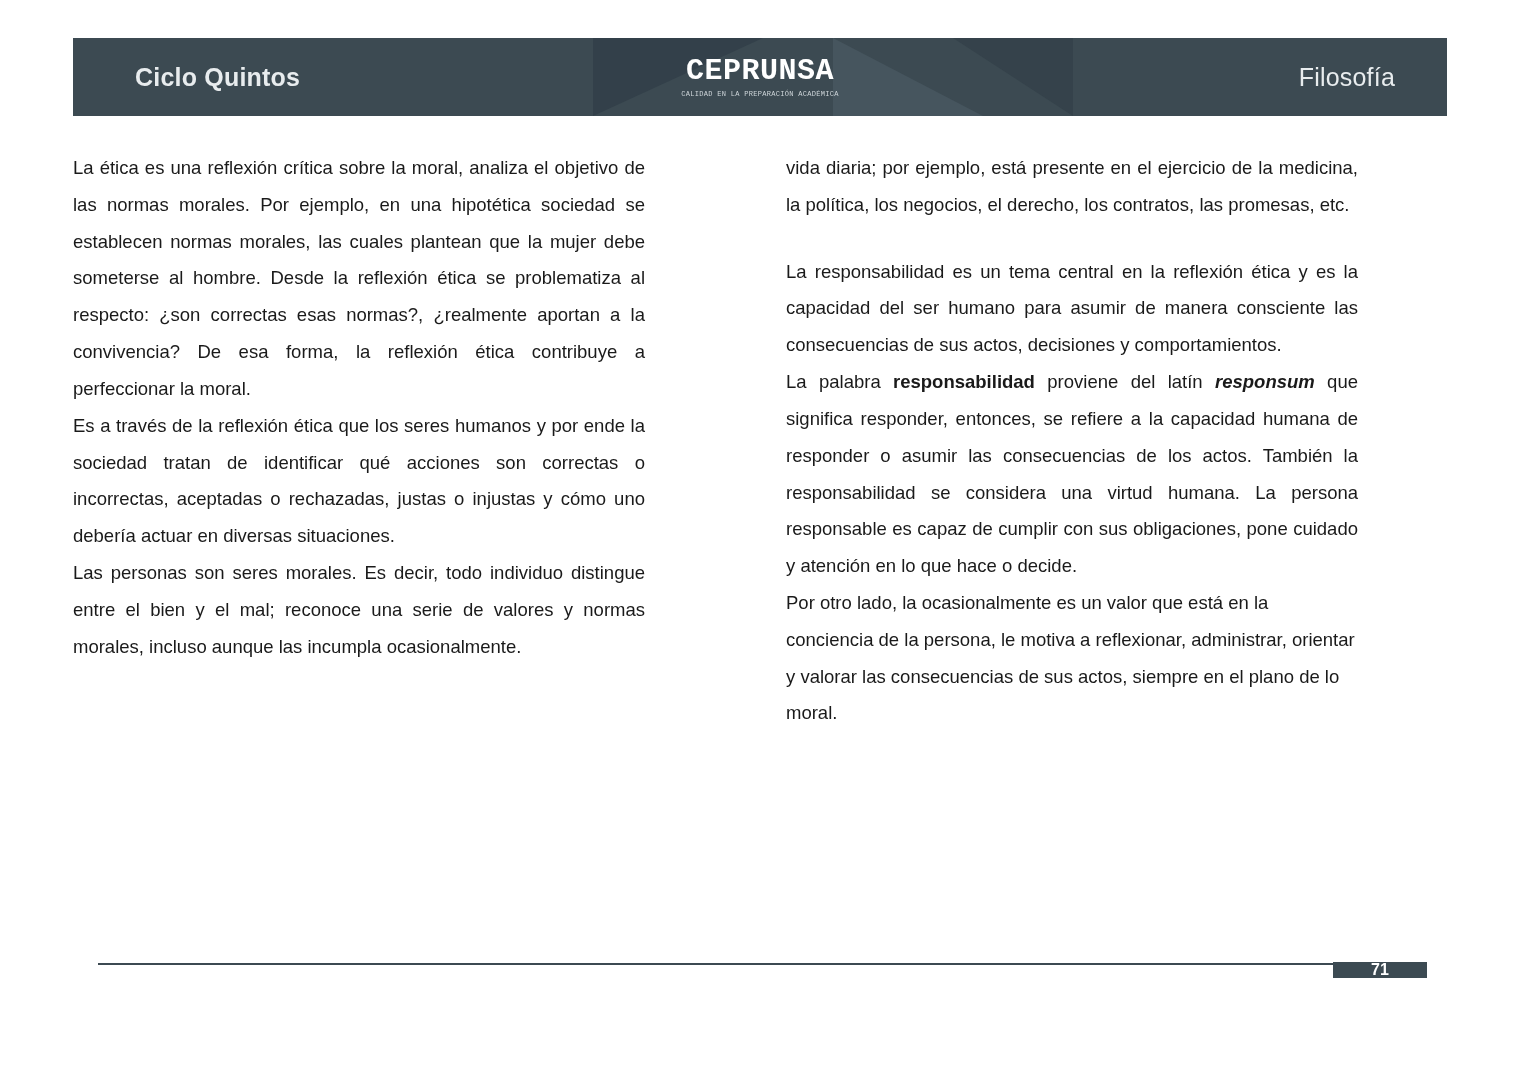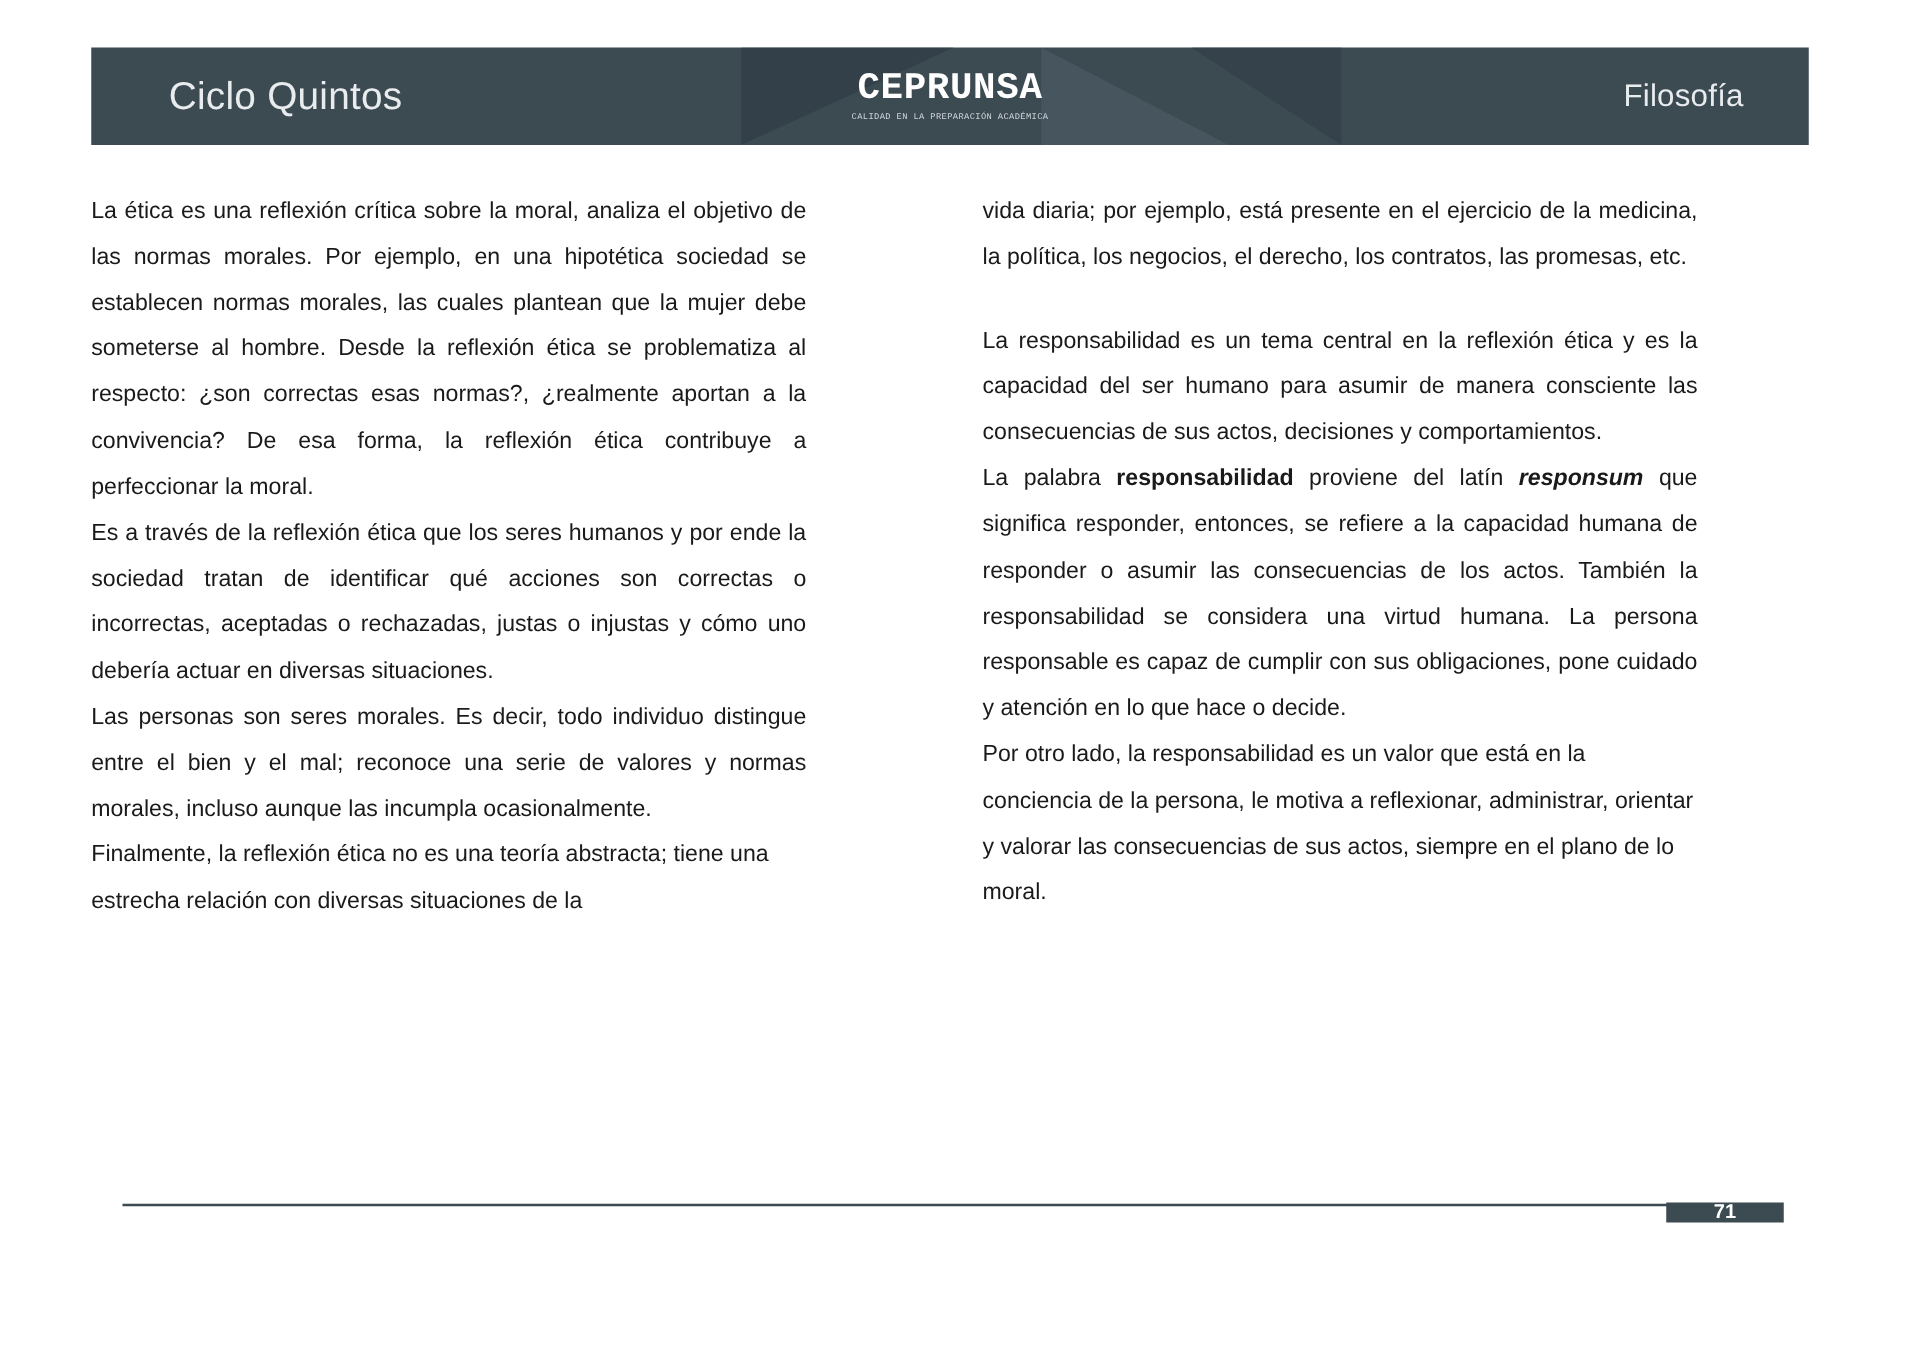--- a/index.html
+++ b/index.html
@@ -56,22 +56,22 @@
     width: 0; height: 0;
     border-top: 78px solid #35424b;
     border-left: 120px solid transparent;
   }
   .header-left {
     position: absolute;
     left: 62px;
     top: 50%;
     transform: translateY(-50%);
     color: #e8ecee;
-    font-size: 31px;
-    font-weight: 400;
+    font-size: 25px;
+    font-weight: 700;
     letter-spacing: 0.2px;
     white-space: nowrap;
   }
   .header-right {
     position: absolute;
     right: 52px;
     top: 50%;
     transform: translateY(-50%);
     color: #e8ecee;
     font-size: 25px;
@@ -176,27 +176,26 @@
       <span class="logo-main">CEPRUNSA</span>
       <span class="logo-sub">CALIDAD EN LA PREPARACIÓN ACADÉMICA</span>
     </div>
     <div class="header-right">Filosofía</div>
   </div>
 
   <div class="col col-left">
     <p class="body-par">La ética es una reflexión crítica sobre la moral, analiza el objetivo de las normas morales. Por ejemplo, en una hipotética sociedad se establecen normas morales, las cuales plantean que la mujer debe someterse al hombre. Desde la reflexión ética se problematiza al respecto: ¿son correctas esas normas?, ¿realmente aportan a la convivencia? De esa forma, la reflexión ética contribuye a perfeccionar la moral.</p>
     <p class="body-par">Es a través de la reflexión ética que los seres humanos y por ende la sociedad tratan de identificar qué acciones son correctas o incorrectas, aceptadas o rechazadas, justas o injustas y cómo uno debería actuar en diversas situaciones.</p>
     <p class="body-par">Las personas son seres morales. Es decir, todo individuo distingue entre el bien y el mal; reconoce una serie de valores y normas morales, incluso aunque las incumpla ocasionalmente.</p>
-    <p class="body-par nojust">Finalmente, la reflexión ética no es una teoría abstracta; tiene una estrecha relación con diversas situaciones de la</p>
   </div>
 
   <div class="col col-right">
     <p class="body-par">vida diaria; por ejemplo, está presente en el ejercicio de la medicina, la política, los negocios, el derecho, los contratos, las promesas, etc.</p>
     <div class="spacer-block"></div>
     <p class="body-par">La responsabilidad es un tema central en la reflexión ética y es la capacidad del ser humano para asumir de manera consciente las consecuencias de sus actos, decisiones y comportamientos.</p>
     <p class="body-par"><span>La palabra </span><b class="bold">responsabilidad</b><span> proviene del latín </span><i class="bolditalic">responsum</i><span> que significa responder, entonces, se  refiere a  la  capacidad humana de  responder o asumir las consecuencias de los actos.  También la  responsabilidad se  considera  una virtud humana. La persona responsable es capaz de cumplir con sus obligaciones, pone cuidado y atención en lo que hace o decide.</span></p>
-    <p class="body-par nojust">Por otro lado, la responsabilidad es un valor que está en la conciencia de la persona, le motiva a reflexionar, administrar, orientar y valorar las consecuencias de sus actos, siempre en el plano de lo moral.</p>
+    <p class="body-par nojust">Por otro lado, la ocasionalmente es un valor que está en la conciencia de la persona, le motiva a reflexionar, administrar, orientar y valorar las consecuencias de sus actos, siempre en el plano de lo moral.</p>
   </div>
 
   <div class="footer-rule"></div>
   <div class="page-badge">71</div>
 
 </div>
 
 </body></html>

